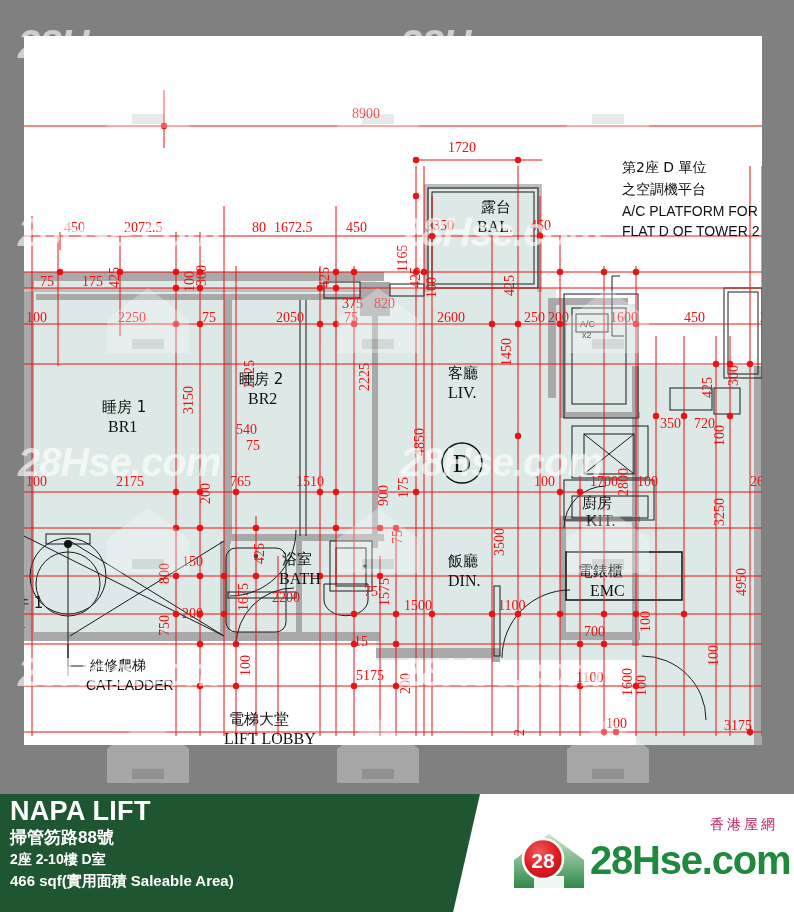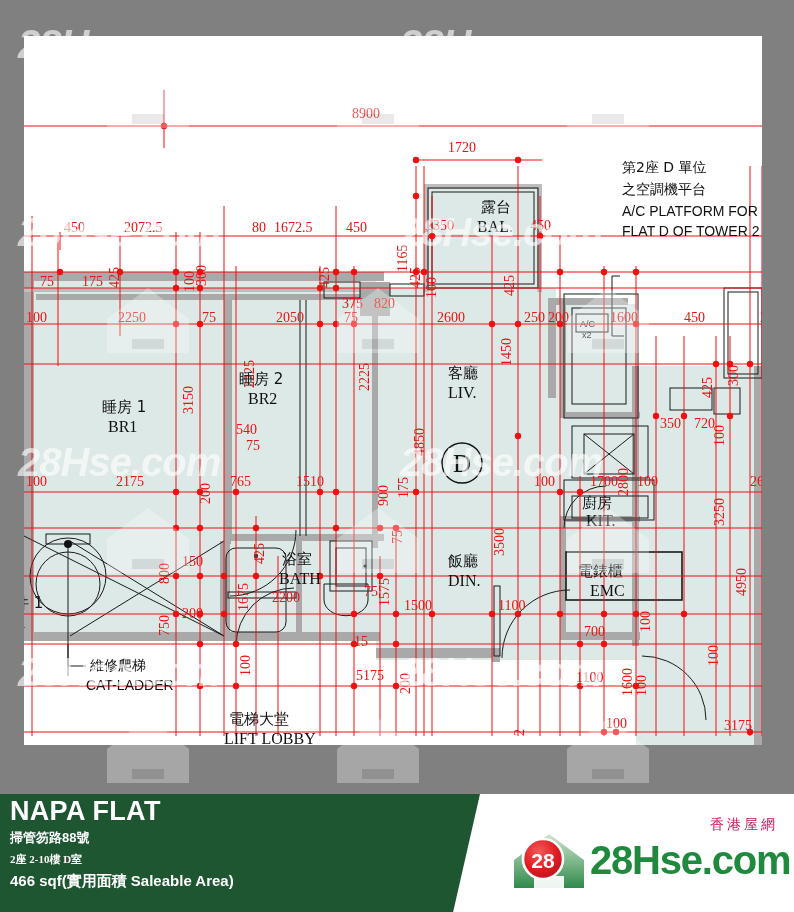--- a/index.html
+++ b/index.html
@@ -39,22 +39,22 @@
     position:absolute; left:0; bottom:0; width:794px; height:118px;
     background:#ffffff; z-index:5; overflow:hidden;
   }
   #footer-green {
     position:absolute; left:0; top:0; width:480px; height:118px;
     background:#1e5632;
     clip-path: polygon(0 0, 100% 0, 94.4% 100%, 0 100%);
   }
   #footer-txt { position:absolute; left:10px; top:2px; color:#fff; }
   #prj-name { font-size:27px; font-weight:bold; line-height:31px; letter-spacing:0.3px; }
-  #prj-addr { font-size:13px; font-weight:bold; line-height:22px; }
-  #prj-unit { font-size:11px; font-weight:bold; line-height:21px;font-family:Liberation Serif, serif; }
+  #prj-addr { font-size:17px; font-weight:bold; line-height:22px; }
+  #prj-unit { font-size:14px; font-weight:bold; line-height:21px; }
   #prj-area { font-size:15px; font-weight:bold; line-height:21px; }
 
   #brand { position:absolute; left:512px; top:22px; width:272px; height:78px; }
   #brand-cn {
     position:absolute; right:6px; top:0px;
     font-size:14px; color:#be185d; letter-spacing:3px;
     font-family:"DejaVu Sans", sans-serif;
   }
   #brand-logo { position:absolute; left:0px; top:16px; }
   #brand-word {
@@ -603,21 +603,21 @@
   <g>
     <text class="rt-cn" x="-10" y="572">井 1</text>
     <text class="rt-en" x="-10" y="592">.1</text>
   </g>
 </svg>
 </div>
 
 <div id="footer">
   <div id="footer-green"></div>
   <div id="footer-txt">
-    <div id="prj-name">NAPA FLAT</div>
+    <div id="prj-name">NAPA LIFT</div>
     <div id="prj-addr">掃管笏路88號</div>
     <div id="prj-unit">2座 2-10樓 D室</div>
     <div id="prj-area">466 sqf(實用面積 Saleable Area)</div>
   </div>
 
   <div id="brand">
     <div id="brand-cn">香港屋網</div>
     <svg id="brand-logo" width="74" height="58" viewBox="0 0 74 58">
       <defs>
         <linearGradient id="gHouse" x1="0" y1="0" x2="0" y2="1">

